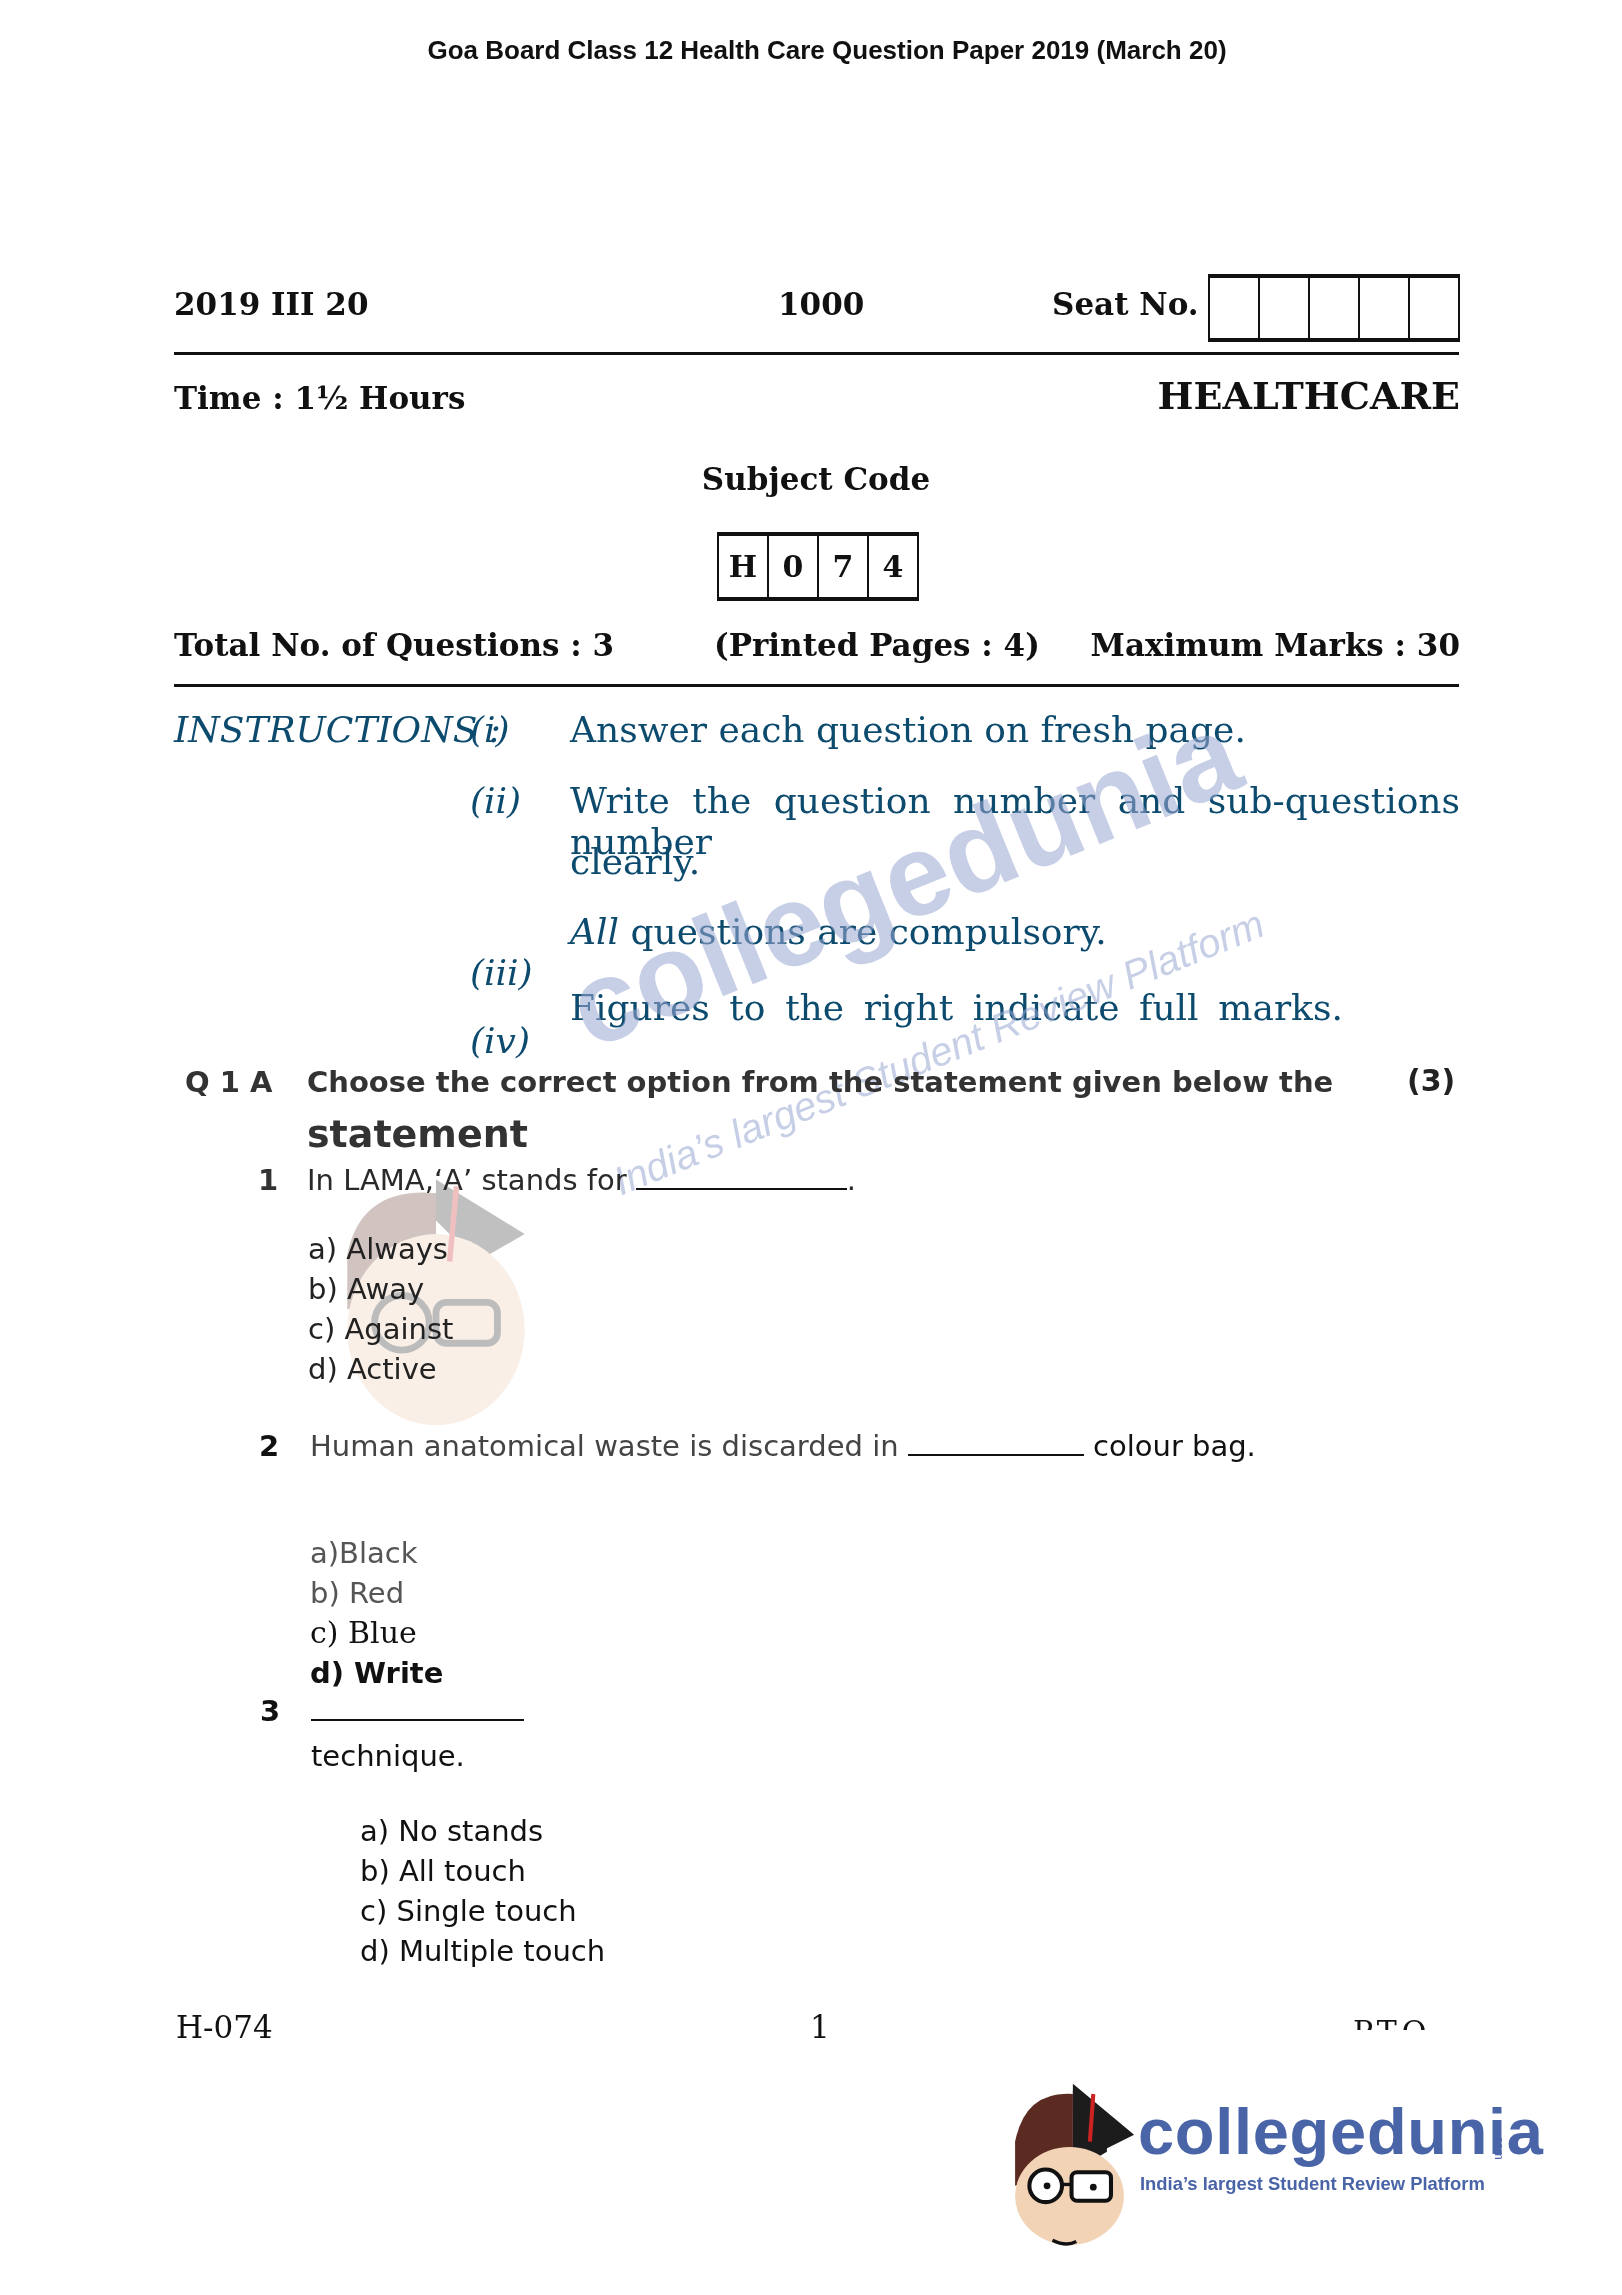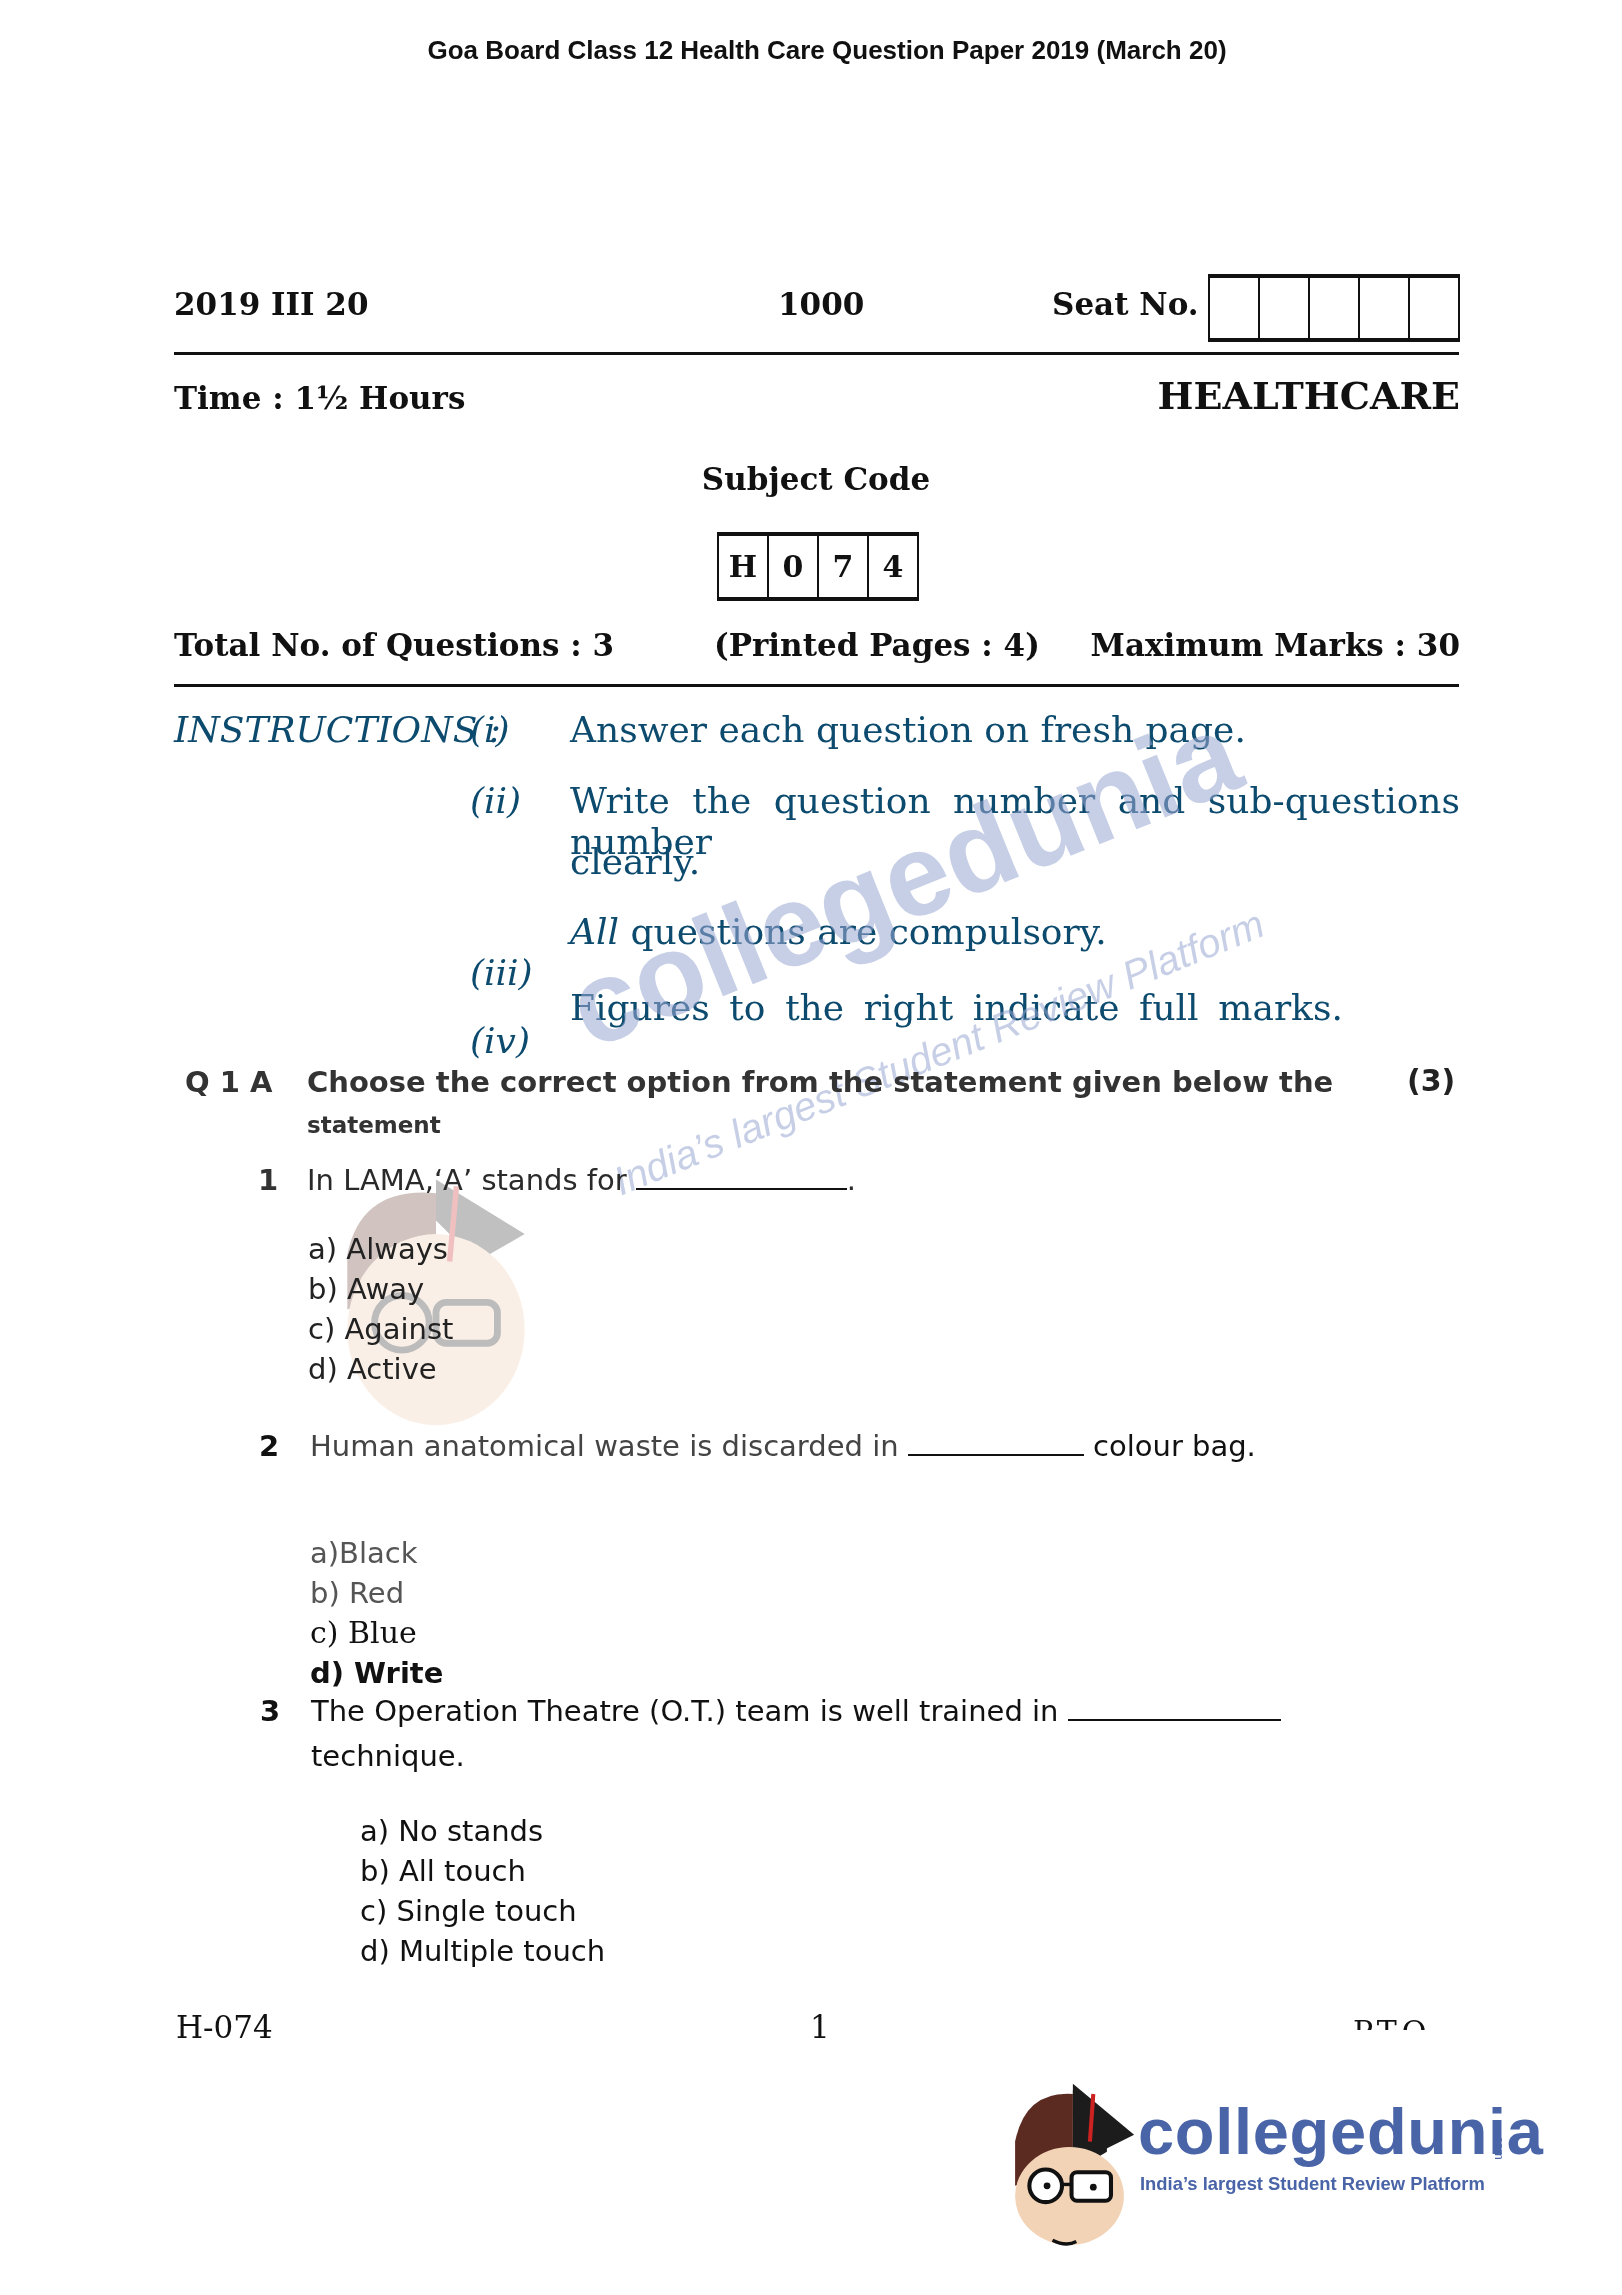--- a/index.html
+++ b/index.html
@@ -82,21 +82,21 @@
   <path d="M170 30 L300 110 L230 150 L170 90 Z" fill="#222"></path>
   <path d="M40 140 Q60 40 170 50 L170 200 L40 220 Z" fill="#5b2b22"></path>
   <ellipse cx="170" cy="250" rx="130" ry="140" fill="#f0c9a8"></ellipse>
   <circle cx="120" cy="240" r="40" fill="none" stroke="#111" stroke-width="10"></circle>
   <rect x="170" y="210" width="90" height="60" rx="15" fill="none" stroke="#111" stroke-width="10"></rect>
   <line x1="200" y1="40" x2="190" y2="150" stroke="#c22" stroke-width="8"></line>
 </svg>
 
 <div class="abs cond q-bold" style="top:1065px; left:185px; font-size:29px; color:#333;">Q 1 A</div>
 <div class="abs cond q-bold" style="top:1065px; left:307px; font-size:29px; color:#333;">Choose the correct option from the statement given below the</div>
-<div class="abs cond q-bold" style="top:1112px; left:307px; font-size:23px; color:#333;">statement</div>
+<div class="abs cond q-bold" style="top:1112px; left:307px; font-size:38px; color:#333;">statement</div>
 <div class="abs cond q-bold" style="top:1063px; left:1407px; font-size:30px; color:#222;">(3)</div>
 
 <div class="abs cond q-text q-bold" style="top:1163px; left:258px; color:#333;">1</div>
 <div class="abs cond q-text" style="top:1163px; left:307px;">
   <span>In LAMA,‘A’ stands for</span>
   <span class="blank" style="width:211px;"></span><span>.</span>
 </div>
 <div class="abs cond opt" style="top:1229px; left:308px;">
   <div>a)  Always</div>
   <div>b)  Away</div>
@@ -112,21 +112,20 @@
 </div>
 <div class="abs cond opt" style="top:1497px; left:310px; color:#555;margin-top:36px;">
   <div>a)Black</div>
   <div>b) Red</div>
   <div class="serif" style="color:#111; font-size:30px;">c) Blue</div>
   <div style="color:#111; font-weight:bold;">d) Write</div>
 </div>
 
 <div class="abs cond q-text q-bold" style="top:1694px; left:260px; color:#111;">3</div>
 <div class="abs cond q-text" style="top:1694px; left:311px; color:#111;">
-  <span>The Operation Theatre (O.T.) team is well trained in</span>
   <span class="blank" style="width:213px;"></span>
 </div>
 <div class="abs cond q-text" style="top:1739px; left:311px; color:#111;">technique.</div>
 <div class="abs cond opt" style="top:1811px; left:360px; color:#111;">
   <div>a)  No stands</div>
   <div>b)  All touch</div>
   <div>c)  Single touch</div>
   <div>d)  Multiple touch</div>
 </div>
 

